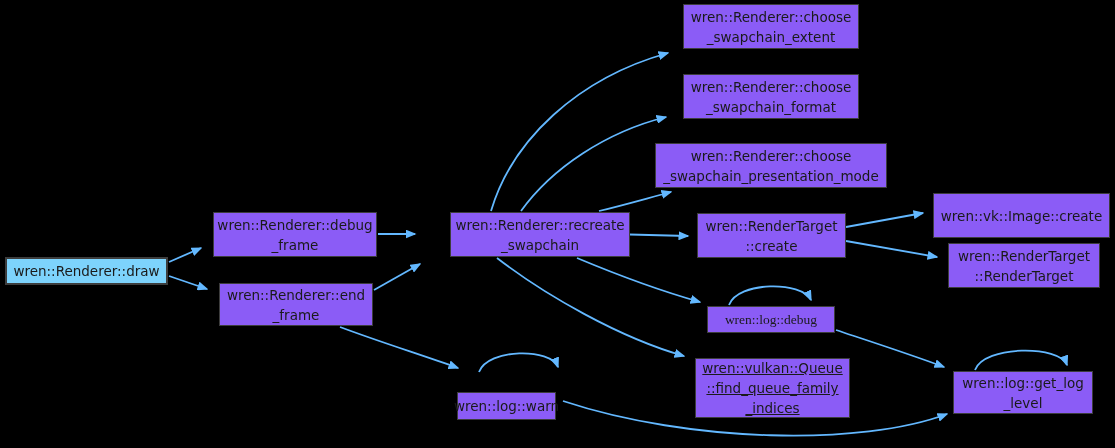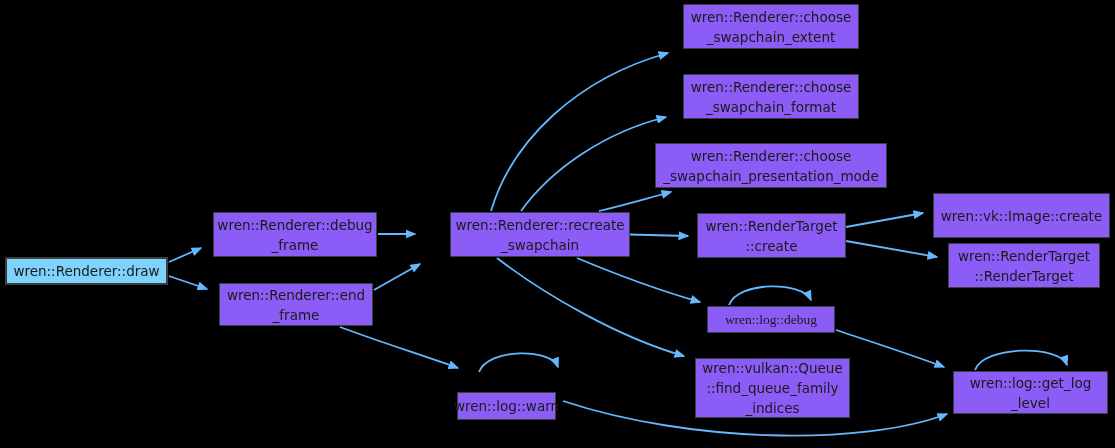--- a/index.html
+++ b/index.html
@@ -84,22 +84,22 @@
   <div class="node" style="left:697px;top:213px;width:149px;height:45px;">wren::RenderTarget
 ::create</div>
 
   <div class="node" style="left:933px;top:193px;width:177px;height:45px;">wren::vk::Image::create</div>
 
   <div class="node" style="left:948px;top:243px;width:152px;height:45px;">wren::RenderTarget
 ::RenderTarget</div>
 
   <div class="node" style="left:707px;top:306px;width:128px;height:27px;font-family:Liberation Serif, serif;">wren::log::debug</div>
 
-  <div class="node" style="left:695px;top:358px;width:155px;height:60px;">wren::vulkan::Queue
+  <div class="node" style="left:695px;top:358px;width:155px;height:60px;text-decoration:underline;">wren::vulkan::Queue
 ::find_queue_family
 _indices</div>
 
   <div class="node" style="left:457px;top:392px;width:99px;height:28px;">wren::log::warn</div>
 
-  <div class="node" style="left:953px;top:371px;width:155px;height:43px;">wren::log::get_log
+  <div class="node" style="left:953px;top:371px;width:140px;height:43px;">wren::log::get_log
 _level</div>
 
 </div>
 
 </body></html>

